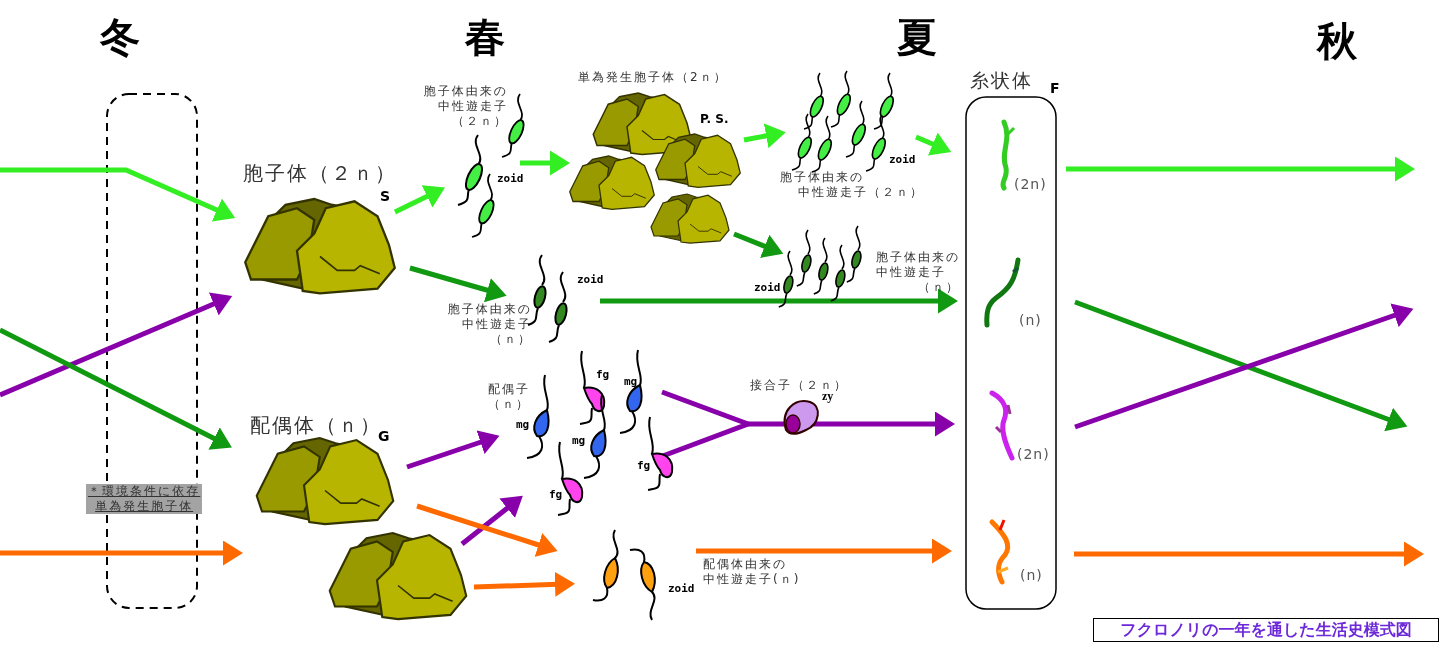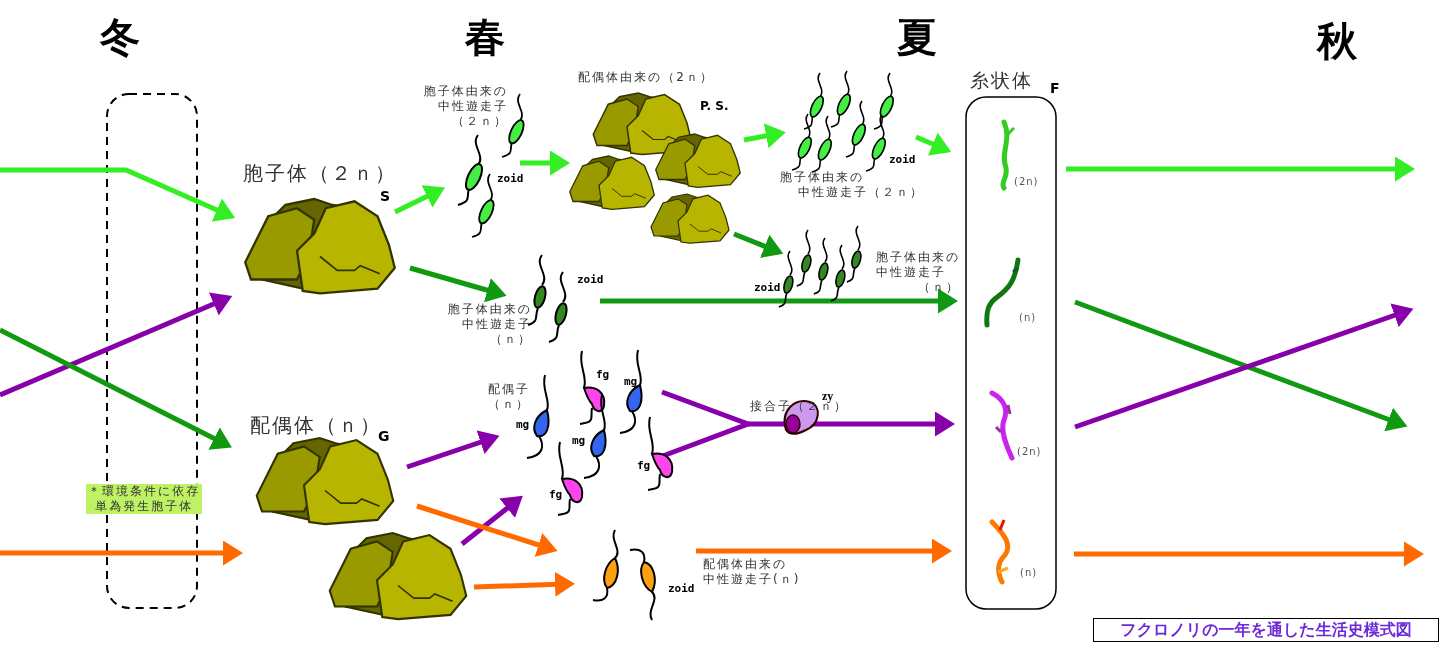--- a/index.html
+++ b/index.html
@@ -2,21 +2,21 @@
 <html><head>
 <meta charset="utf-8">
 <style>
   html, body { margin: 0; padding: 0; background: #ffffff; }
   body { width: 1450px; height: 650px; position: relative; overflow: hidden; font-family: "DejaVu Sans", sans-serif; }
   svg { position: absolute; left: 0; top: 0; }
   .abs { position: absolute; white-space: nowrap; color: #222; }
   .season { font-family: "DejaVu Sans", sans-serif; font-weight: bold; font-size: 40px; color: #000; }
   .big { font-size: 20px; letter-spacing: 2px; color: #333; }
   .small { font-size: 12px; letter-spacing: 2px; line-height: 15px; color: #333; text-align: center; }
-  .tiny { font-size: 10px; letter-spacing: 1px; color: #555; }
+  .tiny { font-size: 14px; letter-spacing: 1px; color: #555; }
   .code { font-family: "DejaVu Sans", sans-serif; font-weight: bold; font-size: 14px; color: #000; }
   .zoid { font-family: "DejaVu Sans Mono", monospace; font-weight: bold; font-size: 11px; color: #000; }
   .title-box { position: absolute; left: 1093px; top: 618px; width: 344px; height: 22px; border: 1.5px solid #000; background: #fff; font-weight: bold; font-size: 16px; line-height: 22px; text-align: center; color: #6d28d9; }
 </style>
 </head>
 <body>
 
 <svg width="1450" height="650" viewBox="0 0 1450 650">
   <defs>
     <marker id="ah-lg" markerWidth="5" markerHeight="5" refX="2" refY="2.5" orient="auto" markerUnits="strokeWidth">
@@ -175,25 +175,25 @@
 
 <div class="abs season" style="left:100px; top:10px;">冬</div>
 <div class="abs season" style="left:465px; top:10px;">春</div>
 <div class="abs season" style="left:897px; top:10px;">夏</div>
 <div class="abs season" style="left:1317px; top:14px;">秋</div>
 
 <div class="abs big" style="left:243px; top:160px;">胞子体（２ｎ）</div>
 <div class="abs code" style="left:380px; top:188px;">S</div>
 <div class="abs big" style="left:250px; top:412px;text-align:right;">配偶体（ｎ）</div>
 <div class="abs code" style="left:378px; top:428px;">G</div>
-<div class="abs small" style="left:578px; top:70px;">配偶体由来の（2ｎ）</div>
-<div class="abs code" style="left:700px; top:99px; font-size:12px;">P. S.</div>
+<div class="abs small" style="left:578px; top:70px;">単為発生胞子体（2ｎ）</div>
+<div class="abs code" style="left:700px; top:112px; font-size:12px;">P. S.</div>
 <div class="abs big" style="left:970px; top:68px; font-size:19px;">糸状体</div>
 <div class="abs code" style="left:1050px; top:80px;">F</div>
-<div class="abs small" style="left:750px; top:378px;margin-top:21px;">接合子（２ｎ）</div>
+<div class="abs small" style="left:750px; top:378px;">接合子（２ｎ）</div>
 <div class="abs code" style="left:822px; top:389px; font-size:12px;font-family:Liberation Serif, serif;">zy</div>
 
 <div class="abs small" style="left:408px; top:84px; text-align:right; width:100px;">
   <div>胞子体由来の</div>
   <div>中性遊走子</div>
   <div>（２ｎ）</div>
 </div>
 <div class="abs zoid" style="left:497px; top:172px;">zoid</div>
 
 <div class="abs small" style="left:432px; top:302px; text-align:right; width:100px;">
@@ -231,18 +231,18 @@
   <div>配偶体由来の</div>
   <div>中性遊走子(ｎ)</div>
 </div>
 <div class="abs zoid" style="left:668px; top:582px;">zoid</div>
 
 <div class="abs tiny" style="left:1014px; top:176px;">(2n)</div>
 <div class="abs tiny" style="left:1019px; top:312px;">(n)</div>
 <div class="abs tiny" style="left:1017px; top:446px;">(2n)</div>
 <div class="abs tiny" style="left:1020px; top:567px;">(n)</div>
 
-<div class="abs small" style="left:86px; top:484px; background:#bef264; padding:0 2px;">
+<div class="abs small" style="left:86px; top:484px; background:#a3a3a3; padding:0 2px;text-decoration:underline;">
   <div>＊環境条件に依存</div>
   <div>単為発生胞子体</div>
 </div>
 
 <div class="title-box">フクロノリの一年を通した生活史模式図</div>
 
 </body></html>

